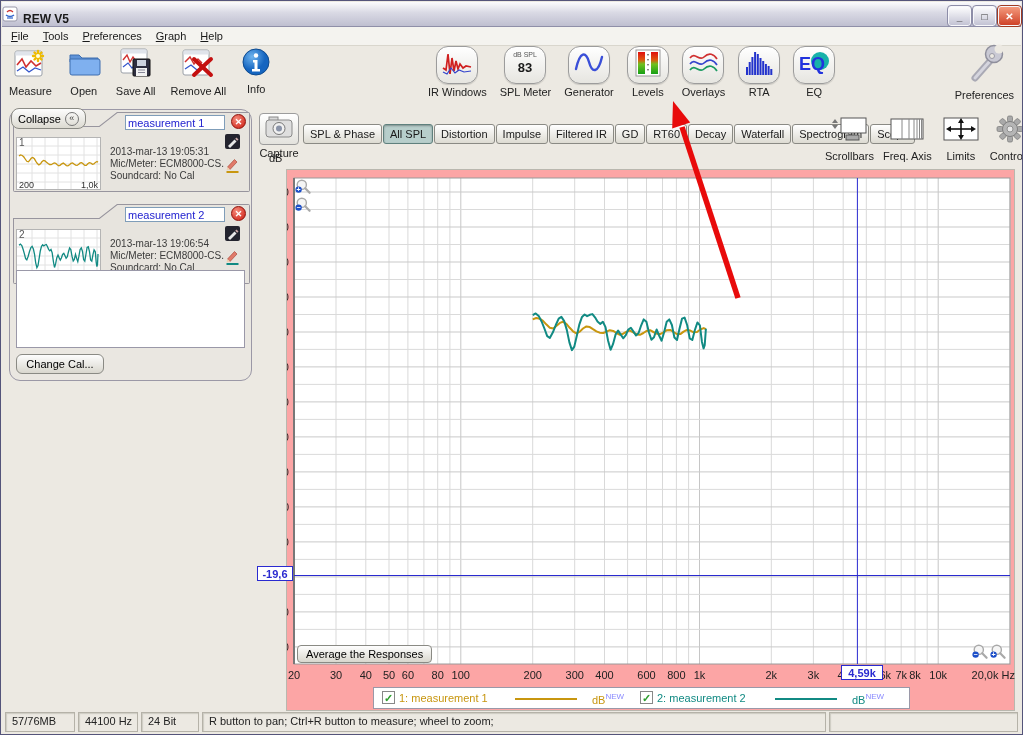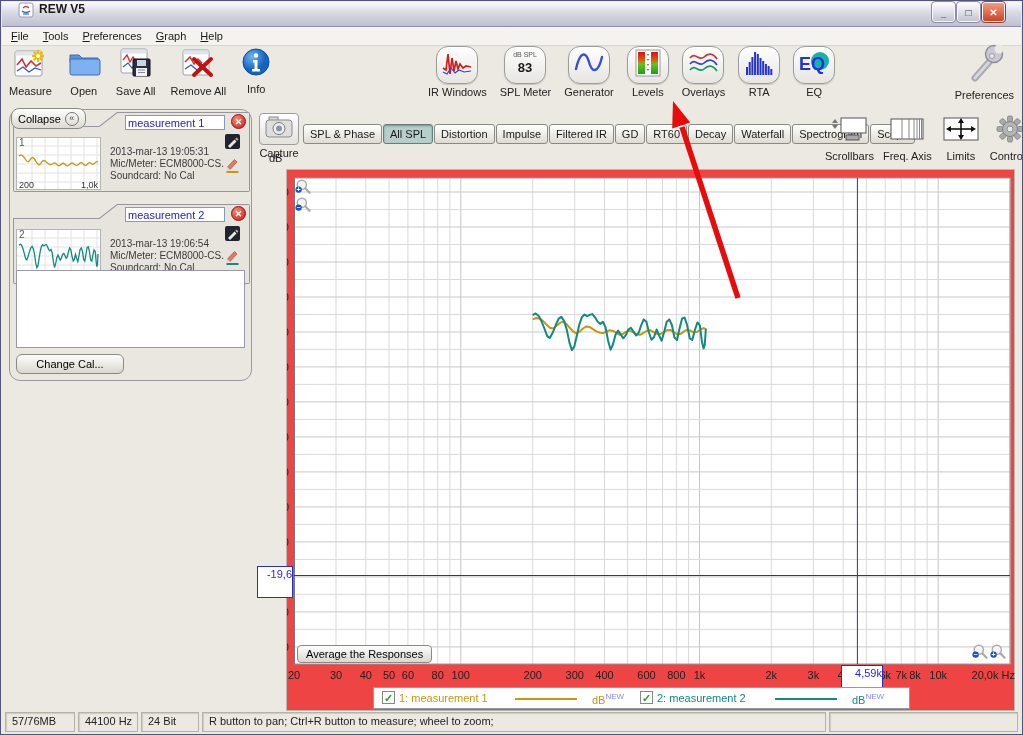--- a/index.html
+++ b/index.html
@@ -1,17 +1,17 @@
 <!DOCTYPE html>
 <html><head>
 <meta charset="utf-8">
 <style>
   html,body{margin:0;padding:0;background:#9b9b9b;font-family:"Liberation Sans",sans-serif;}
   #win{position:relative;width:1023px;height:735px;background:#ece9e2;border:1px solid #54547a;box-sizing:border-box;overflow:hidden;}
-  .titlebar{position:absolute;left:1px;top:1px;width:1019px;height:25px;background:linear-gradient(#fbfbfd,#d9d9e4 45%,#bfbfd0);border-bottom:1px solid #8f8fa8;display:flex;align-items:flex-start;padding:0 16px;box-sizing:border-box;}
+  .titlebar{position:absolute;left:1px;top:1px;width:1019px;height:25px;background:linear-gradient(#fbfbfd,#d9d9e4 45%,#bfbfd0);border-bottom:1px solid #8f8fa8;display:flex;align-items:flex-end;padding:0 0;box-sizing:border-box;}
   .title-text{font-weight:bold;font-size:12px;color:#1a1a1a;margin-left:5px;flex:1;}
   .winbtn{width:21px;height:18px;border:1px solid #f7f7fb;outline:1px solid #8d8da8;border-radius:3px;margin-left:2px;display:flex;align-items:center;justify-content:center;font-size:10px;font-weight:bold;color:#333;background:linear-gradient(#fdfdfe,#c3c3d4);cursor:default;}
   .winbtn.close{background:linear-gradient(#f49a7d,#cf4228);color:#fff;outline-color:#a03b22;}
   .menubar{position:absolute;top:26px;left:1px;width:1019px;height:19px;background:#f4f3ef;border-bottom:1px solid #d9d6cd;display:flex;align-items:center;font-size:11px;padding-left:4px;box-sizing:border-box;}
   .menu-item{padding:2px 9px 2px 5px;color:#1a1a1a;}
   .tool{display:flex;flex-direction:column;align-items:center;}
   .tbtn-label{font-size:11px;color:#222;text-align:center;margin-top:2px;white-space:nowrap;}
   #toolbar-left{position:absolute;left:8px;top:46px;display:flex;gap:15px;}
   #toolbar-center{position:absolute;left:427px;top:45px;display:flex;gap:13px;}
   .toolbtn{width:40px;height:36px;border:1px solid #9c9c9c;border-radius:12px;background:linear-gradient(#ffffff,#e6e5e0);display:flex;align-items:center;justify-content:center;box-shadow:0 1px 1px rgba(0,0,0,.15);text-align:center;}
@@ -24,34 +24,34 @@
   .mcard .shape-inner{position:absolute;inset:0;background:#e7e4de;clip-path:polygon(1px 15px,86.5px 15px,104.5px 1px,calc(100% - 1px) 1px,calc(100% - 1px) calc(100% - 1px),1px calc(100% - 1px));}
   .mname{position:absolute;left:112px;top:3px;width:100px;height:15px;border:1px solid #7f9db9;font-size:11px;color:#2222d0;padding:0 2px;font-family:"Liberation Sans",sans-serif;box-sizing:border-box;background:#fff;}
   .mdel{position:absolute;left:218px;top:2px;width:15px;height:15px;border-radius:50%;background:radial-gradient(circle at 35% 30%,#f58a7a,#cc1a10);border:1px solid #8d0f08;color:#fff;font-size:9px;font-weight:bold;text-align:center;line-height:14px;box-sizing:border-box;}
   .mthumb{position:absolute;left:3px;top:25px;width:85px;height:53px;background:#fff;border:1px solid #b4b4b4;box-sizing:border-box;}
   .mthumb .idx{position:absolute;left:2px;top:-1px;font-size:10px;color:#555;}
   .mthumb .x0{position:absolute;left:2px;bottom:-1px;font-size:9px;color:#333;}
   .mthumb .x1{position:absolute;right:2px;bottom:-1px;font-size:9px;color:#333;}
   .minfo{position:absolute;left:97px;top:34px;font-size:10px;color:#3a3a3a;line-height:12px;width:114px;white-space:nowrap;overflow:hidden;}
   .micons{position:absolute;left:211px;top:22px;width:17px;display:flex;flex-direction:column;gap:4px;align-items:center;}
   #notes-area{position:absolute;left:6px;top:160px;width:229px;height:78px;border:1px solid #9a98a8;background:#fff;resize:none;box-sizing:border-box;font-family:"Liberation Sans",sans-serif;}
-  #change-cal{position:absolute;left:6px;top:244px;width:108px;height:20px;border:1px solid #8a8a84;border-radius:6px;background:linear-gradient(#fdfdfd,#d9d7ce);font-size:11px;font-family:"Liberation Sans",sans-serif;}
+  #change-cal{position:absolute;left:6px;top:244px;width:88px;height:20px;border:1px solid #8a8a84;border-radius:6px;background:linear-gradient(#fdfdfd,#d9d7ce);font-size:11px;font-family:"Liberation Sans",sans-serif;}
   #capture-tool{position:absolute;left:258px;top:112px;display:flex;flex-direction:column;align-items:center;}
   #capture-btn{width:38px;height:30px;border:1px solid #9c9c9c;border-radius:4px;background:linear-gradient(#fff,#e3e2dd);display:flex;align-items:center;justify-content:center;}
   #db-corner{position:absolute;left:268px;top:151px;font-size:11px;color:#222;}
   #tabbar{position:absolute;left:302px;top:123px;display:flex;gap:1px;}
   .tab{border:1px solid #8a8a84;border-radius:3px;padding:3px 6px;font-size:11px;background:linear-gradient(#ffffff,#dddbd2);white-space:nowrap;color:#1a1a1a;}
   .tab.active{background:#b7cecb;border-color:#5f807d;box-shadow:inset 0 1px 2px rgba(0,0,0,.3);}
   #graph-tools{position:absolute;left:824px;top:113px;display:flex;gap:9px;}
-  #chart{position:absolute;left:285px;top:168px;width:729px;height:542px;background:#ef4444;border:1px solid #b9b7ae;box-sizing:border-box;}
+  #chart{position:absolute;left:285px;top:168px;width:729px;height:542px;background:#fca5a5;border:1px solid #b9b7ae;box-sizing:border-box;}
   #chart-svg{position:absolute;left:0;top:0;}
   svg text{font-family:"Liberation Sans",sans-serif;}
   .zbtn{position:absolute;width:17px;height:17px;}
   #avg-btn{position:absolute;left:296px;top:644px;height:18px;font-size:11px;border:1px solid #8a8a84;border-radius:4px;background:linear-gradient(#fefefe,#d9d7ce);padding:1px 8px;font-family:"Liberation Sans",sans-serif;}
-  .cursor-box{position:absolute;border:1px solid #2a2ad0;color:#2a2ad0;background:#fff;font-size:11px;text-align:right;line-height:14px;height:32px;box-sizing:border-box;}
+  .cursor-box{position:absolute;border:1px solid #2a2ad0;color:#2a2ad0;background:#fff;font-size:11px;text-align:center;line-height:14px;height:15px;box-sizing:border-box;font-weight:bold;}
   #cursor-db{left:256px;top:565px;width:36px;}
   #cursor-freq{left:840px;top:664px;width:42px;}
   #legend{position:absolute;left:372px;top:686px;width:537px;height:22px;background:#fff;border:1px solid #9a98a8;font-size:11px;box-sizing:border-box;}
   .lcheck{position:absolute;top:3px;width:13px;height:13px;border:1px solid #888;background:#fff;color:#2e9e2e;font-size:11px;font-weight:bold;line-height:12px;text-align:center;box-sizing:border-box;}
   .llabel{position:absolute;top:4px;white-space:nowrap;}
   .lswatch{position:absolute;top:10px;height:2px;}
   .lunit{position:absolute;top:4px;white-space:nowrap;}
   .lunit sup{color:#8a8aff;font-size:8px;}
   #statusbar{position:absolute;left:1px;bottom:1px;width:1019px;height:22px;background:#ece9e2;display:flex;gap:3px;padding:1px 3px;font-size:11px;box-sizing:border-box;align-items:stretch;}
   .scell{border:1px solid #b5b2a8;box-shadow:inset 1px 1px 1px rgba(110,110,100,.25);padding:2px 6px;white-space:nowrap;overflow:hidden;color:#222;box-sizing:border-box;}

